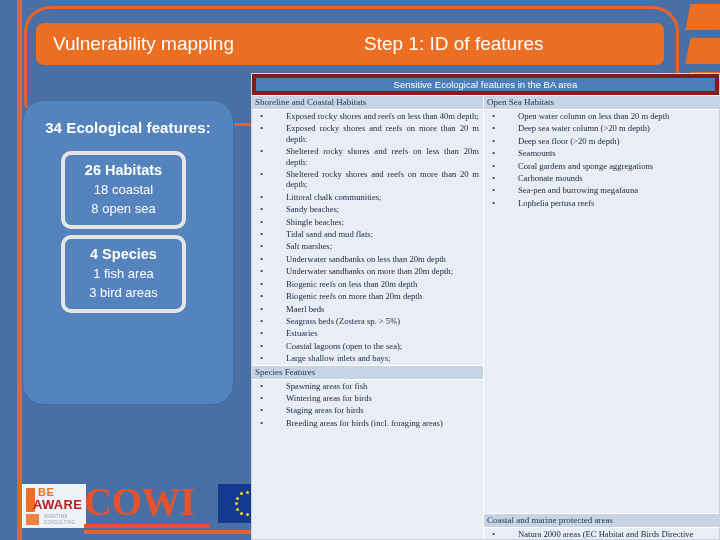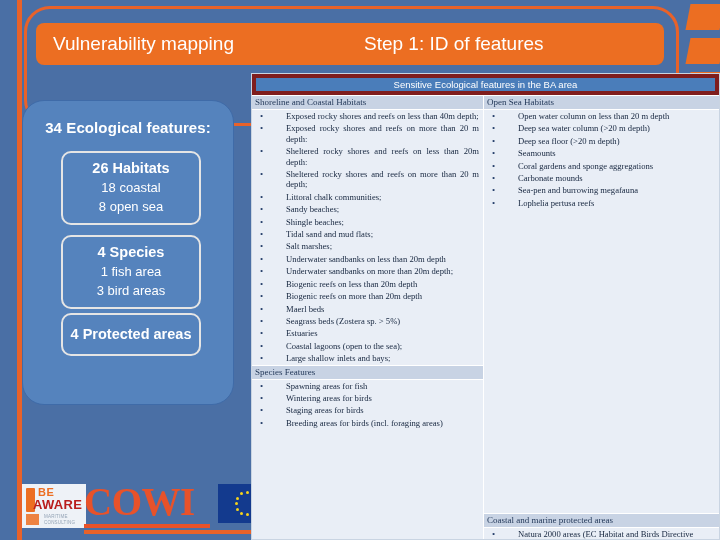--- a/index.html
+++ b/index.html
@@ -105,23 +105,23 @@
     width: 100%;
     text-align: center;
     color: #ffffff;
     font-size: 15px;
     font-weight: bold;
     letter-spacing: .1px;
   }
   .card {
     position: absolute;
     left: 38px;
-    width: 140px;
+    width: 125px;
     background: #5583bd;
-    border: 2px solid #e5e5e5;
+    border: 4px solid #e5e5e5;
     border-radius: 10px;
     box-sizing: border-box;
     text-align: center;
     color: #ffffff;
     padding: 5px 0 7px 0;
   }
   .card .big {
     font-size: 14.5px;
     font-weight: bold;
     line-height: 20px;
@@ -357,23 +357,20 @@
       <span class="small">18 coastal</span>
       <span class="small">8 open sea</span>
     </div>
 
     <div class="card card-species">
       <span class="big">4 Species</span>
       <span class="small">1 fish area</span>
       <span class="small">3 bird areas</span>
     </div>
 
-    <div class="card card-protected">
-      <span class="big">4 Protected areas</span>
-    </div>
   </div>
 
   <div class="logo-row">
     <div class="beaware">
       <div class="ba-bar"></div>
       <div class="ba-be">BE</div>
       <div class="ba-aware">AWARE</div>
       <div class="ba-mini"></div>
       <div class="ba-sub">MARITIME<br>CONSULTING</div>
     </div>

